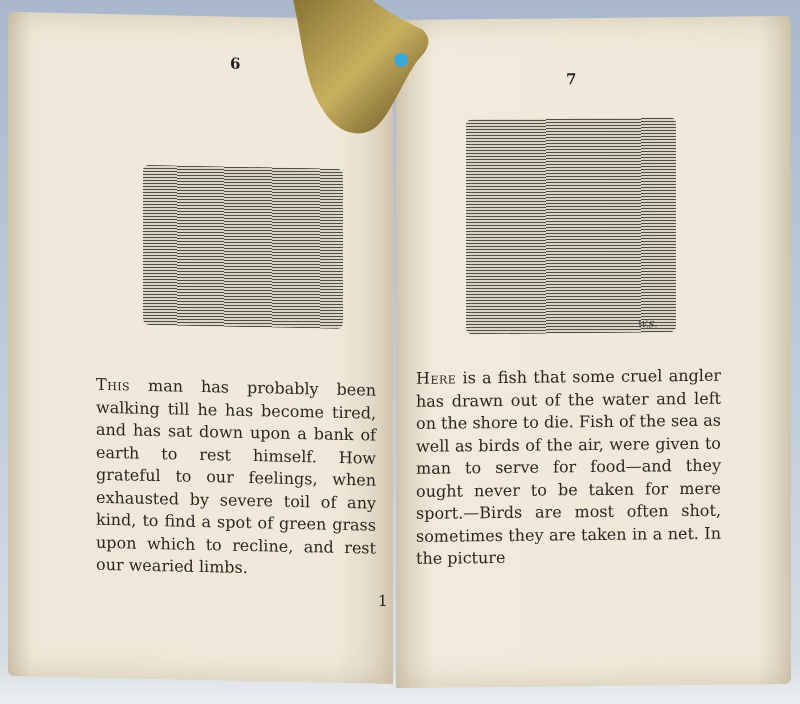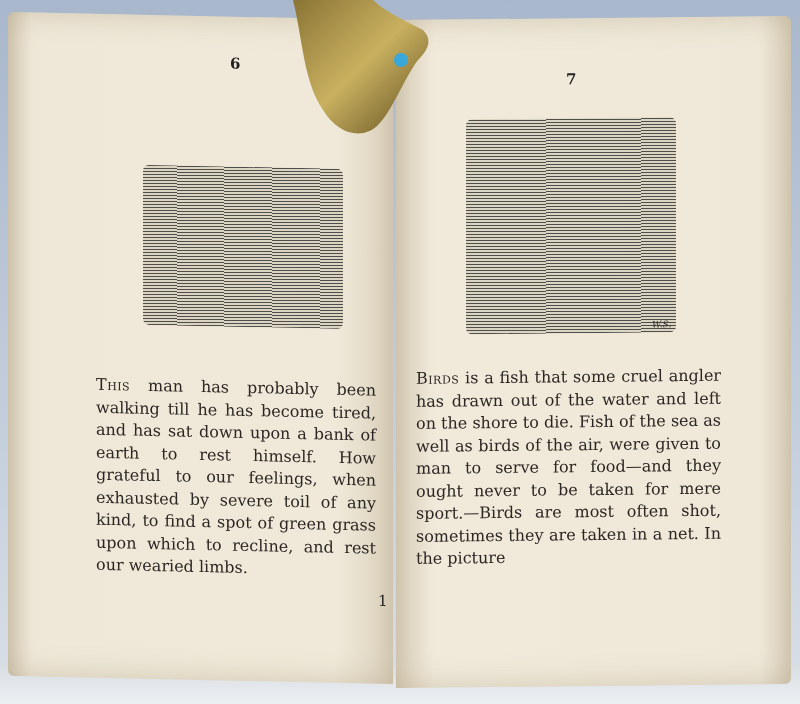--- a/index.html
+++ b/index.html
@@ -36,23 +36,23 @@
       <div class="page-num" style="left:222px;top:38px;">6</div>
       <div class="illus" style="left:135px;top:150px;width:200px;height:160px;" title="engraving of a man seated on a bank of earth"></div>
       <div class="text" style="left:88px;top:360px;width:280px;">
         <span class="sc">This</span><span> man has probably been walking till he has become tired, and has sat down upon a bank of earth to rest himself. How grateful to our feelings, when exhausted by severe toil of any kind, to find a spot of green grass upon which to recline, and rest our wearied limbs.</span>
       </div>
       <div class="stray" style="left:370px;top:572px;">1</div>
     </div>
     <div class="page right">
       <div class="page-num" style="left:170px;top:52px;">7</div>
       <div class="illus" style="left:70px;top:100px;width:210px;height:215px;" title="engraving of a fish lying on the shore with an angler in the background"></div>
-      <div class="sig" style="left:242px;top:302px;margin-left:14px;">W.S.</div>
+      <div class="sig" style="left:242px;top:302px;">W.S.</div>
       <div class="text" style="left:20px;top:348px;width:305px;">
-        <span class="sc">Birds</span><span> is a fish that some cruel angler has drawn out of the water and left on the shore to die. Fish of the sea as well as birds of the air, were given to man to serve for food—and they ought never to be taken for mere sport.—Birds are most often shot, sometimes they are taken in a net. In the picture</span>
+        <span class="sc">Here</span><span> is a fish that some cruel angler has drawn out of the water and left on the shore to die. Fish of the sea as well as birds of the air, were given to man to serve for food—and they ought never to be taken for mere sport.—Birds are most often shot, sometimes they are taken in a net. In the picture</span>
       </div>
     </div>
   </div>
   <svg class="hand" viewBox="0 0 150 140" aria-label="brass hand-shaped book holder with blue stone ring">
     <defs>
         <linearGradient id="br" x1="0" y1="0" x2="1" y2="1">
           <stop offset="0" stop-color="#8a7434"></stop>
           <stop offset=".5" stop-color="#c9b060"></stop>
           <stop offset="1" stop-color="#5e4d1e"></stop>
         </linearGradient>

